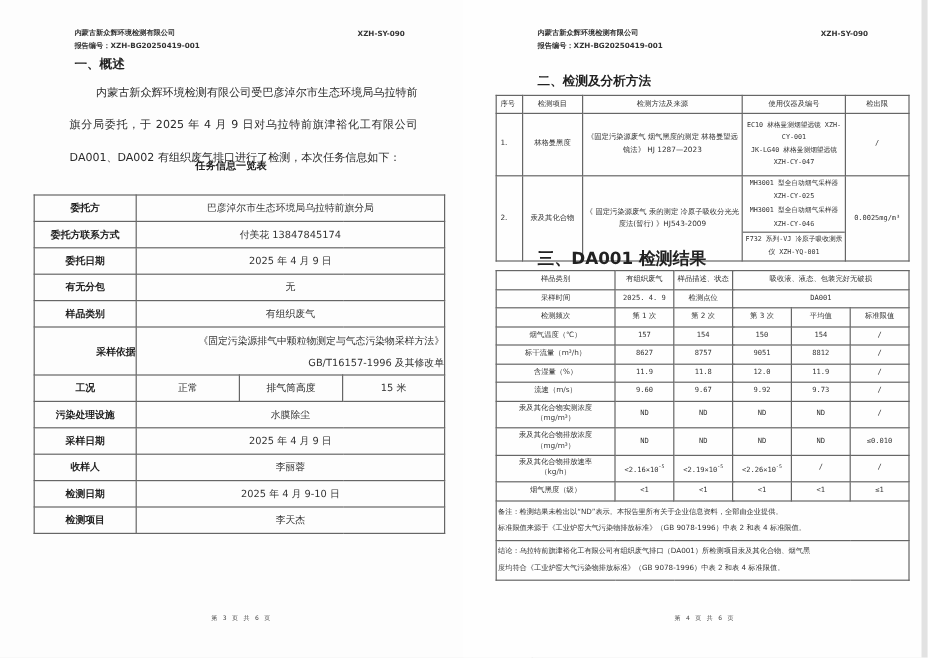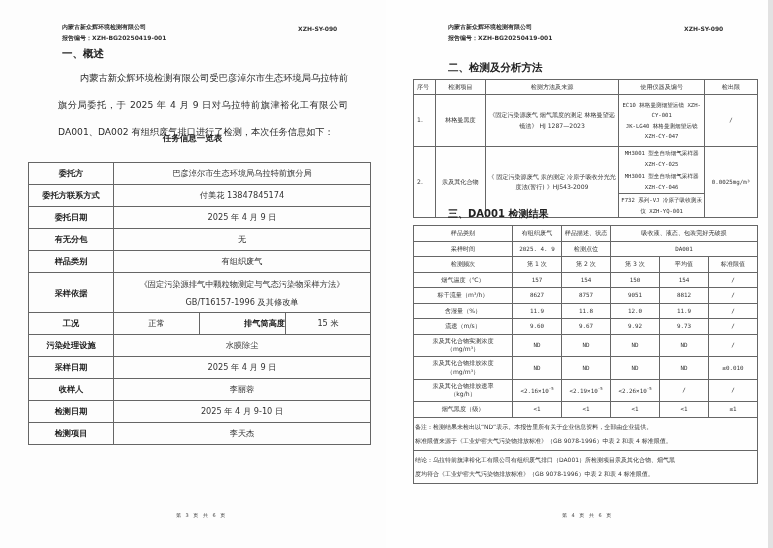--- a/index.html
+++ b/index.html
@@ -22,22 +22,22 @@
 
   .table-caption { position: absolute; left: 0; width: 385px; text-align: center; font-size: 8.5px; font-weight: bold; color: #222; }
 
   table { border-collapse: collapse; position: absolute; padding-left: 43px; }
   td { border: 1px solid #666; text-align: center; vertical-align: middle; }
 
   
   .task-table { left: 28px; top: 162px; width: 343px; font-size: 8.2px; border: 1.4px solid #555; }
   .task-table td { height: 22px; color: #333; }
   .task-table td.key { font-weight: bold; width: 85px; color: #222; }
-  .task-table td.key-b { font-weight: bold; color: #222; text-align: right; }
-  .task-table tr.tall td { height: 40px; line-height: 18px; }
+  .task-table td.key-b { font-weight: normal; color: #222; }
+  .task-table tr.tall td { height: 40px; line-height: 18px; text-align: right; }
 
   
   .method-table { left: 413px; top: 79px; width: 345px; font-size: 6.1px; border: 1.3px solid #555; color: #333; }
   .method-table td { padding: 1px 2px; line-height: 10.5px; }
   .method-table tr.head td { height: 15px; }
   .method-table td.seq { width: 22px; text-align: left; padding-left: 3px; }
   .method-table td.item { width: 50px; }
   .method-table td.method { width: 134px; }
   .method-table td.inst { width: 86px; font-family: "DejaVu Sans Mono", "Liberation Mono", monospace; font-size: 5.6px; }
   .method-table td.limit { width: 53px; font-family: "DejaVu Sans Mono", "Liberation Mono", monospace; font-size: 5.8px; }
@@ -163,21 +163,21 @@
     <td class="inst" style="padding:0;">
       <div style="padding:1px 2px;">MH3001 型全自动烟气采样器 XZH-CY-025</div>
       <div style="padding:1px 2px;">MH3001 型全自动烟气采样器 XZH-CY-046</div>
       <div style="padding:1px 2px; border-top:1px solid #666;">F732 系列-VJ 冷原子吸收测汞仪 XZH-YQ-001</div>
     </td>
     <td class="limit" style="height:70px;">0.0025mg/m³</td>
   </tr>
 </tbody>
   </table>
 
-<div class="section-title" style="left:448px; top:207px; font-size:10px;">三、DA001 检测结果</div>
+<div class="section-title" style="left:448px; top:207px; font-size:14px;">三、DA001 检测结果</div>
 
 <table class="result-table">
   <tbody>
       <tr>
     <td class="rk">样品类别</td>
     <td style="width:49px;">有组织废气</td>
     <td colspan="2">样品描述、状态</td>
     <td colspan="3">吸收液、液态、包装完好无破损</td>
   </tr>
   <tr>

